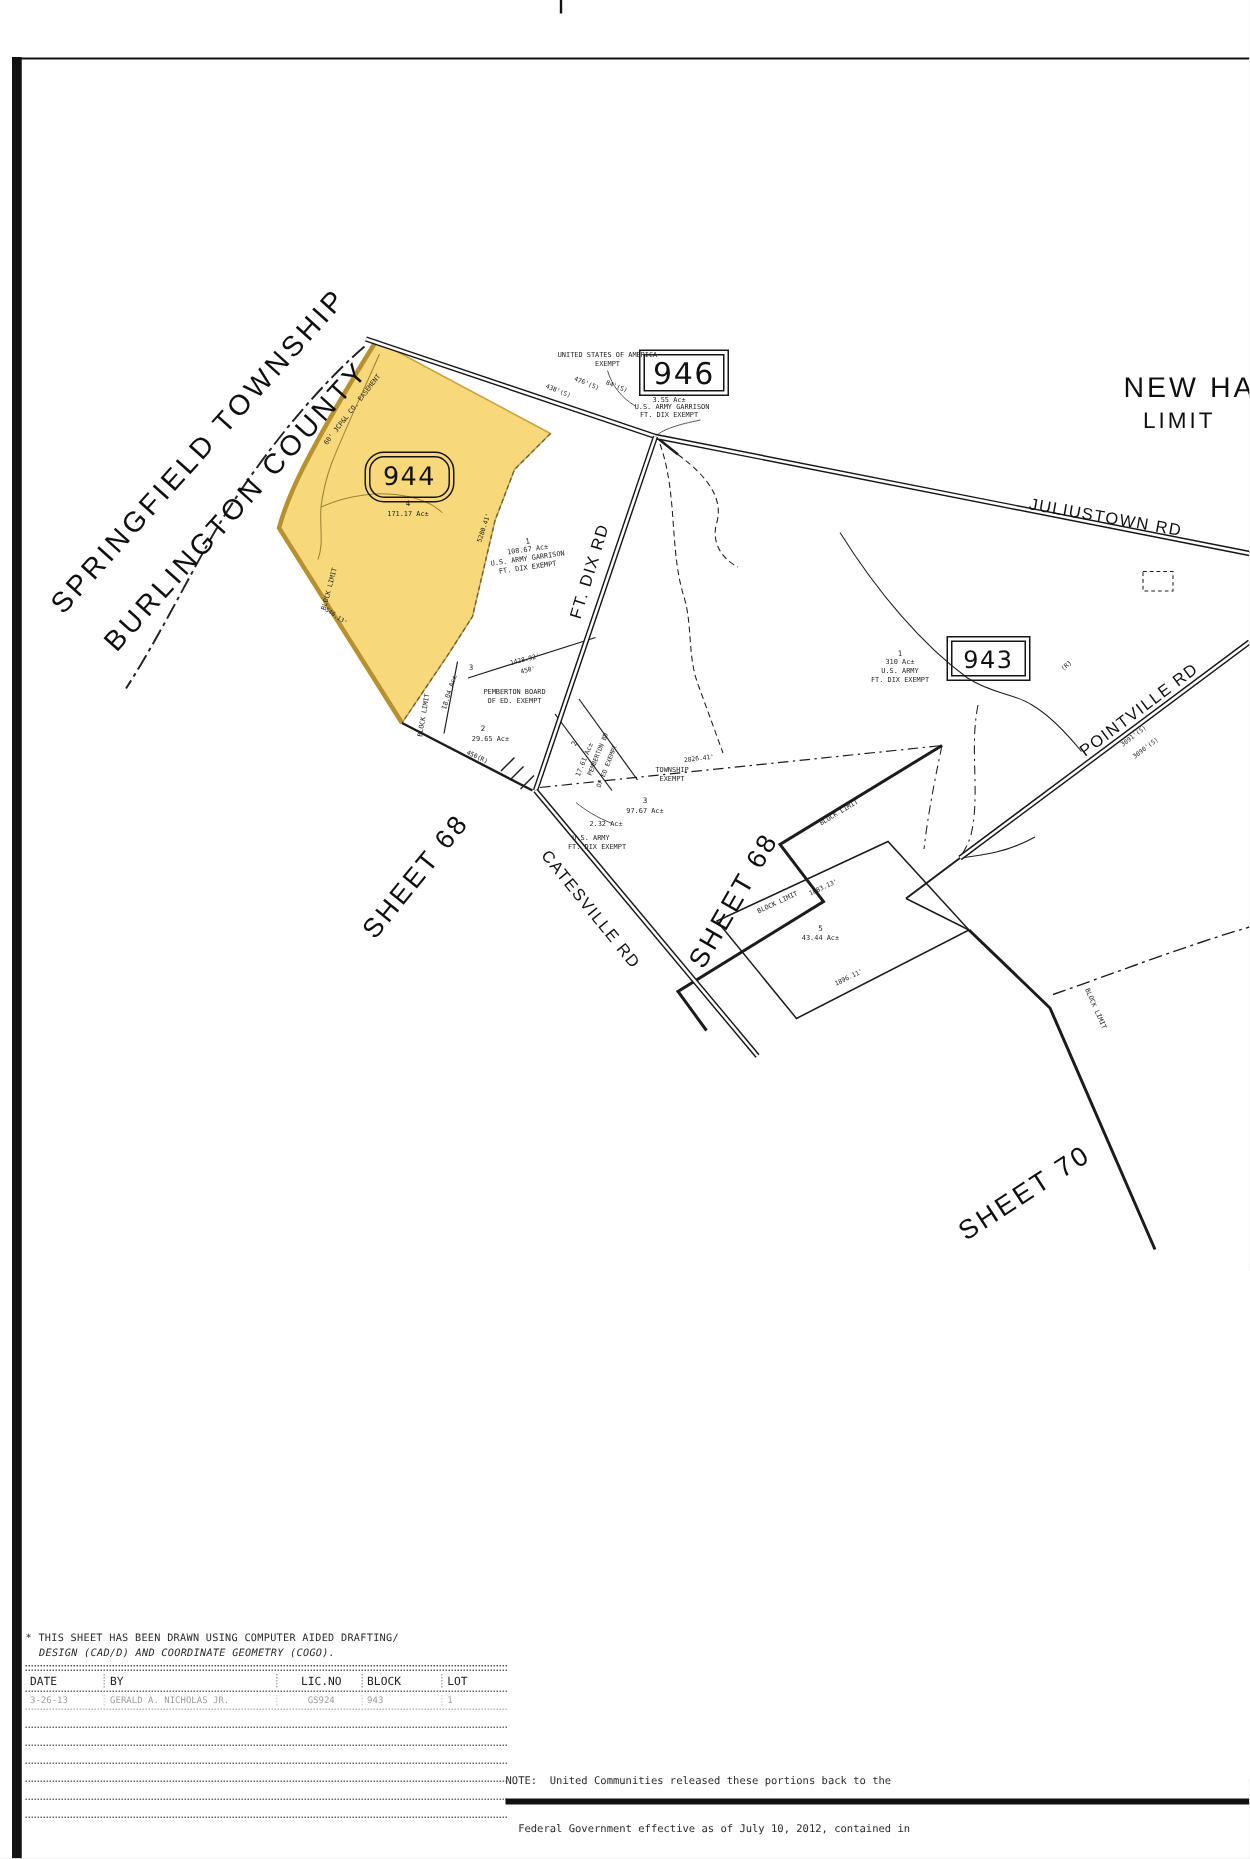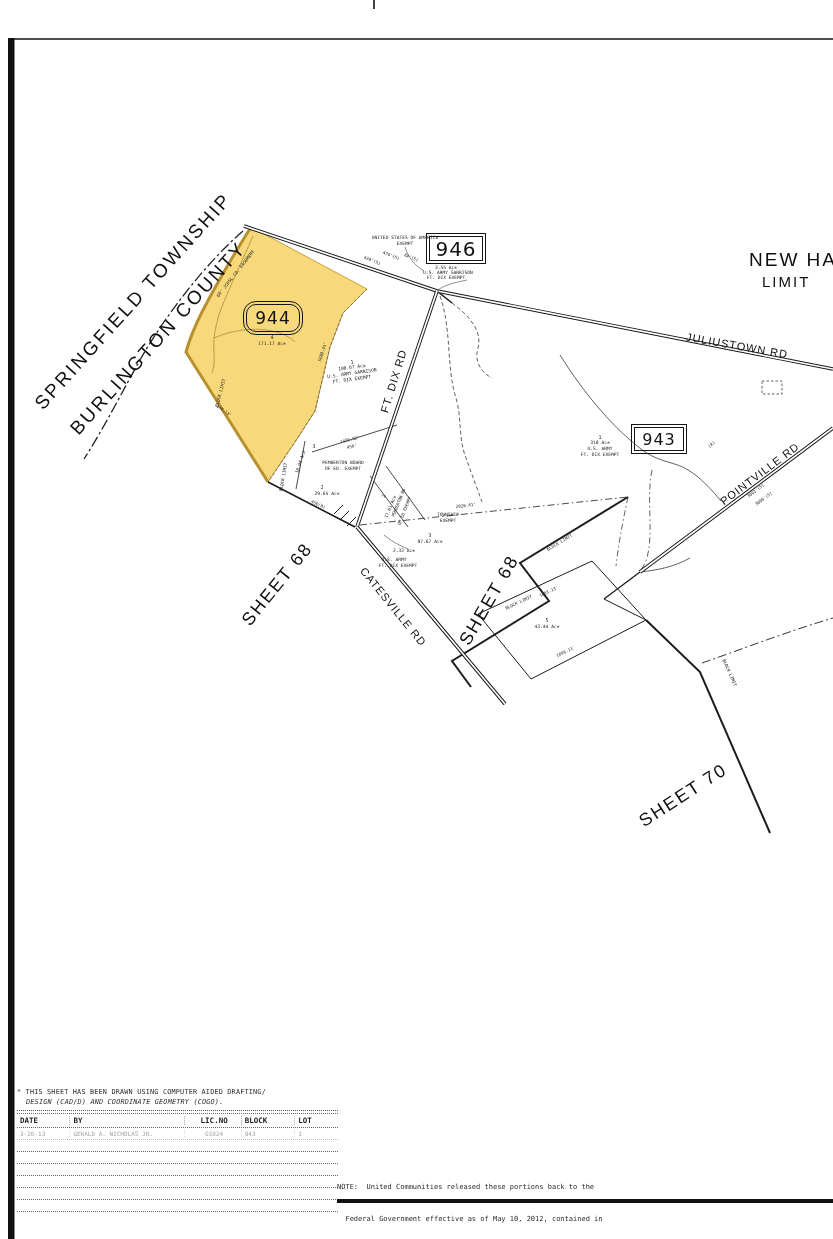--- a/index.html
+++ b/index.html
@@ -13,21 +13,21 @@
        border:1.4px solid #151515;outline:1px solid #151515;outline-offset:2px;
        font-family:"DejaVu Sans",sans-serif;color:#111;letter-spacing:1px;background:transparent;}
   
   .bl-block{position:absolute;left:17px;top:1043px;width:321px;color:#222;margin-top:44px;}
   .footnote{font-family:"DejaVu Sans Mono",monospace;font-size:6.8px;line-height:1.5;letter-spacing:.2px;color:#2a2a2a;}
   .footnote .l2{padding-left:9px;font-style:italic;}
   .dotted-sep{border-bottom:1px dotted #555;height:3px;margin-bottom:2px;}
   .rev-title{text-align:center;font-size:12.5px;letter-spacing:.5px;margin:3px 0 2px;color:#1a1a1a;}
   .rev-row{display:flex;border-bottom:1px dotted #666;height:11px;align-items:center;}
   .rev-row.header{border-top:1px dotted #666;height:13px;
-       font-family:"DejaVu Sans Mono",monospace;font-size:7.5px;font-weight:bold;color:#222;}
+       font-family:"DejaVu Sans Mono",monospace;font-size:7.5px;font-weight:normal;color:#222;}
   .rev-cell{overflow:hidden;white-space:nowrap;padding-left:3px;}
   .c-date{width:52px;} .c-by{width:116px;border-left:1px dotted #aaa;}
   .c-lic{width:56px;border-left:1px dotted #aaa;text-align:center;} .c-block{width:52px;border-left:1px dotted #aaa;}
   .c-lot{width:42px;border-left:1px dotted #aaa;}
   .rev-row.entry{font-family:"DejaVu Sans Mono",monospace;font-size:6px;opacity:.45;}
   
   .note-block{position:absolute;left:337px;top:1160px;width:340px;color:#2a2a2a;
        font-family:"DejaVu Sans Mono",monospace;font-size:7px;line-height:1.55;white-space:pre;}
   .thickline{position:absolute;left:337px;top:1199px;width:496px;height:4px;background:#111;}
 </style>
@@ -239,18 +239,18 @@
           <div class="rev-cell c-by"></div>
           <div class="rev-cell c-lic"></div>
           <div class="rev-cell c-block"></div>
           <div class="rev-cell c-lot"></div>
       </div>
     </div>
   </div>
 
   <div class="note-block">
     <div>NOTE:  United Communities released these portions back to the</div>
-    <div>  Federal Government effective as of May 10, 2012, contained in</div>
+    <div>  Federal Government effective as of July 10, 2012, contained in</div>
     
   </div>
   <div class="thickline"></div>
 
 </div>
 
 </body></html>

